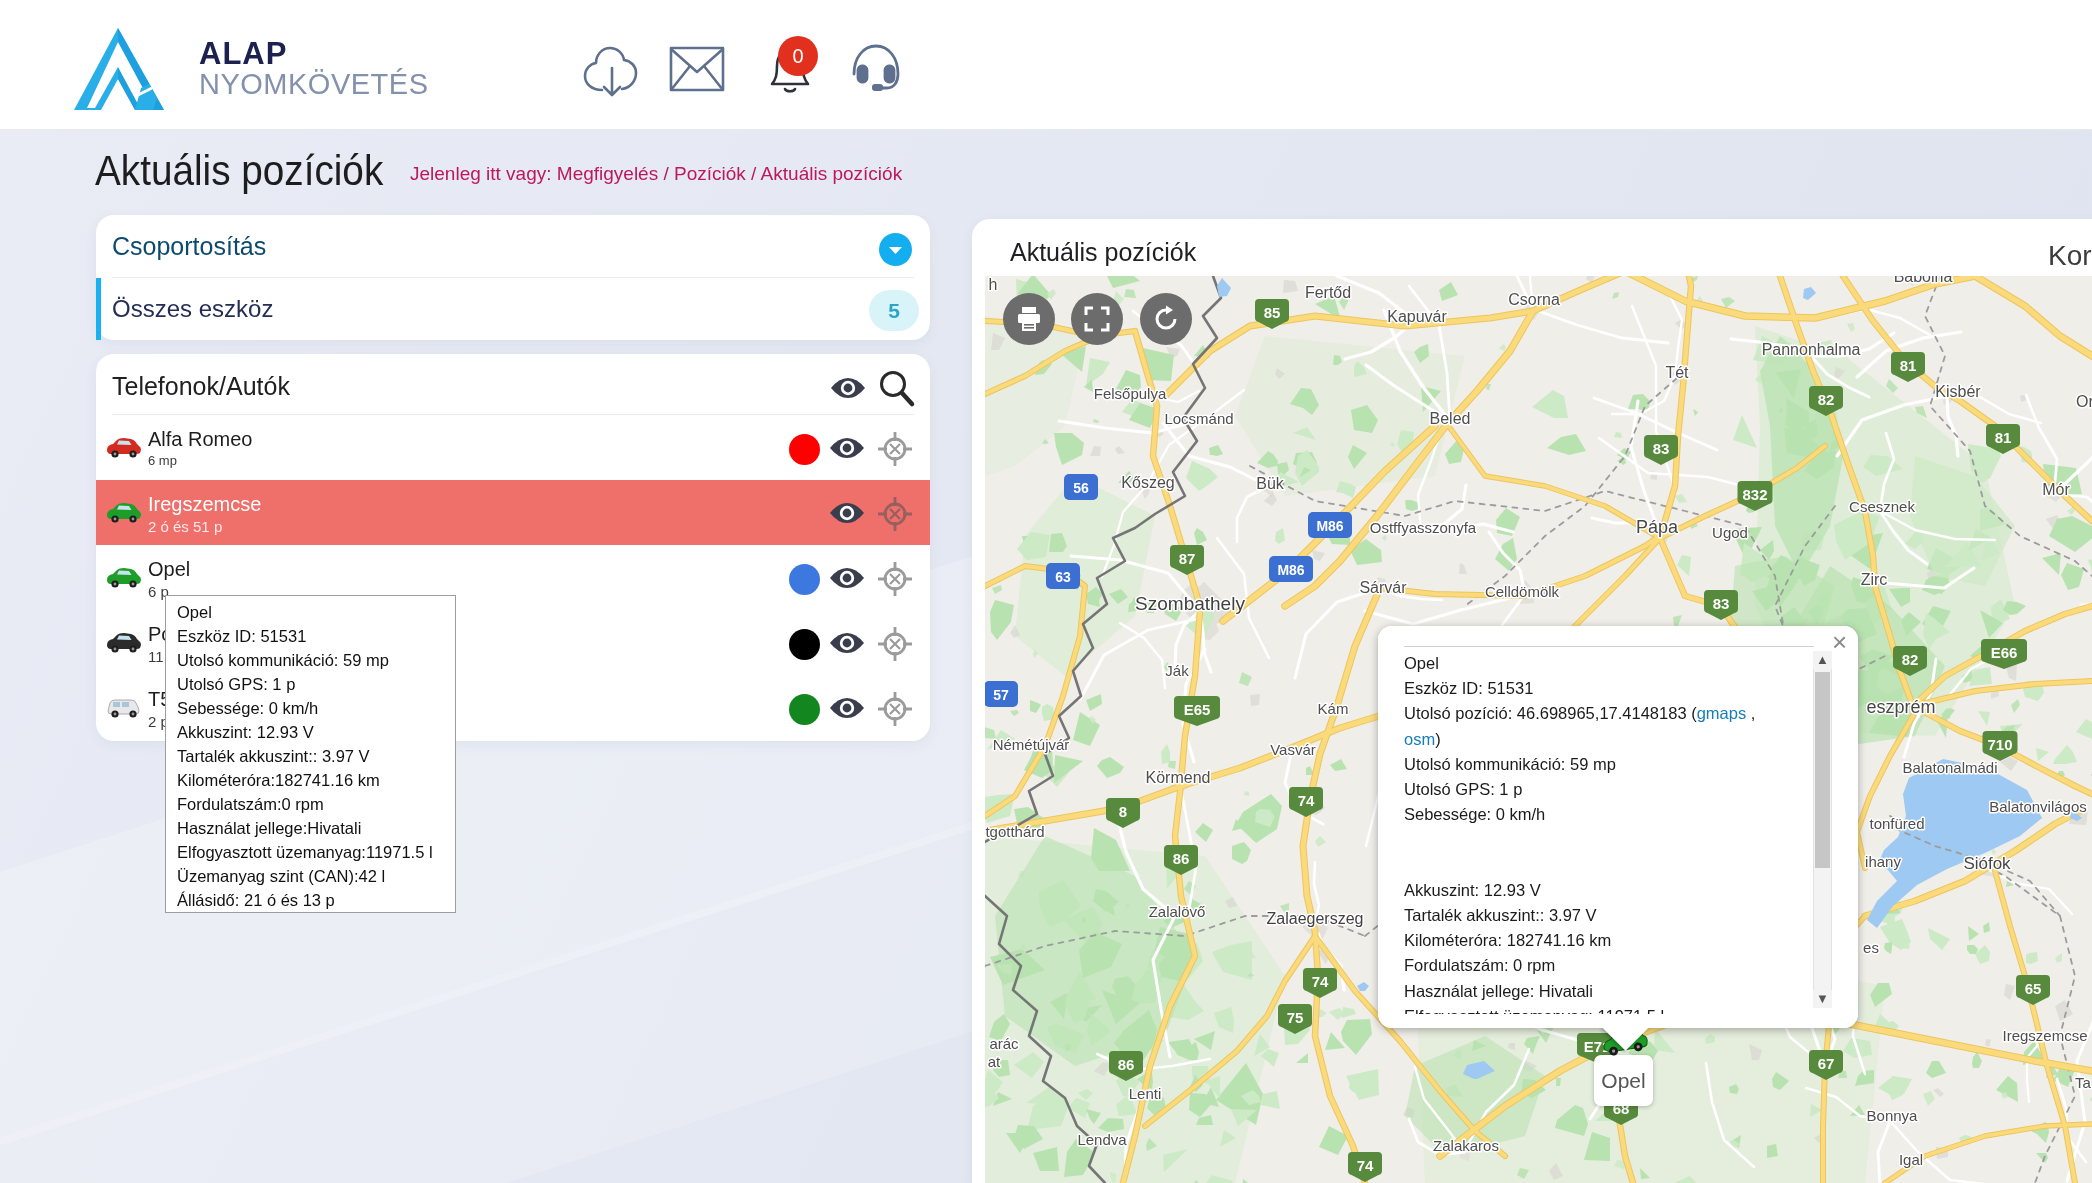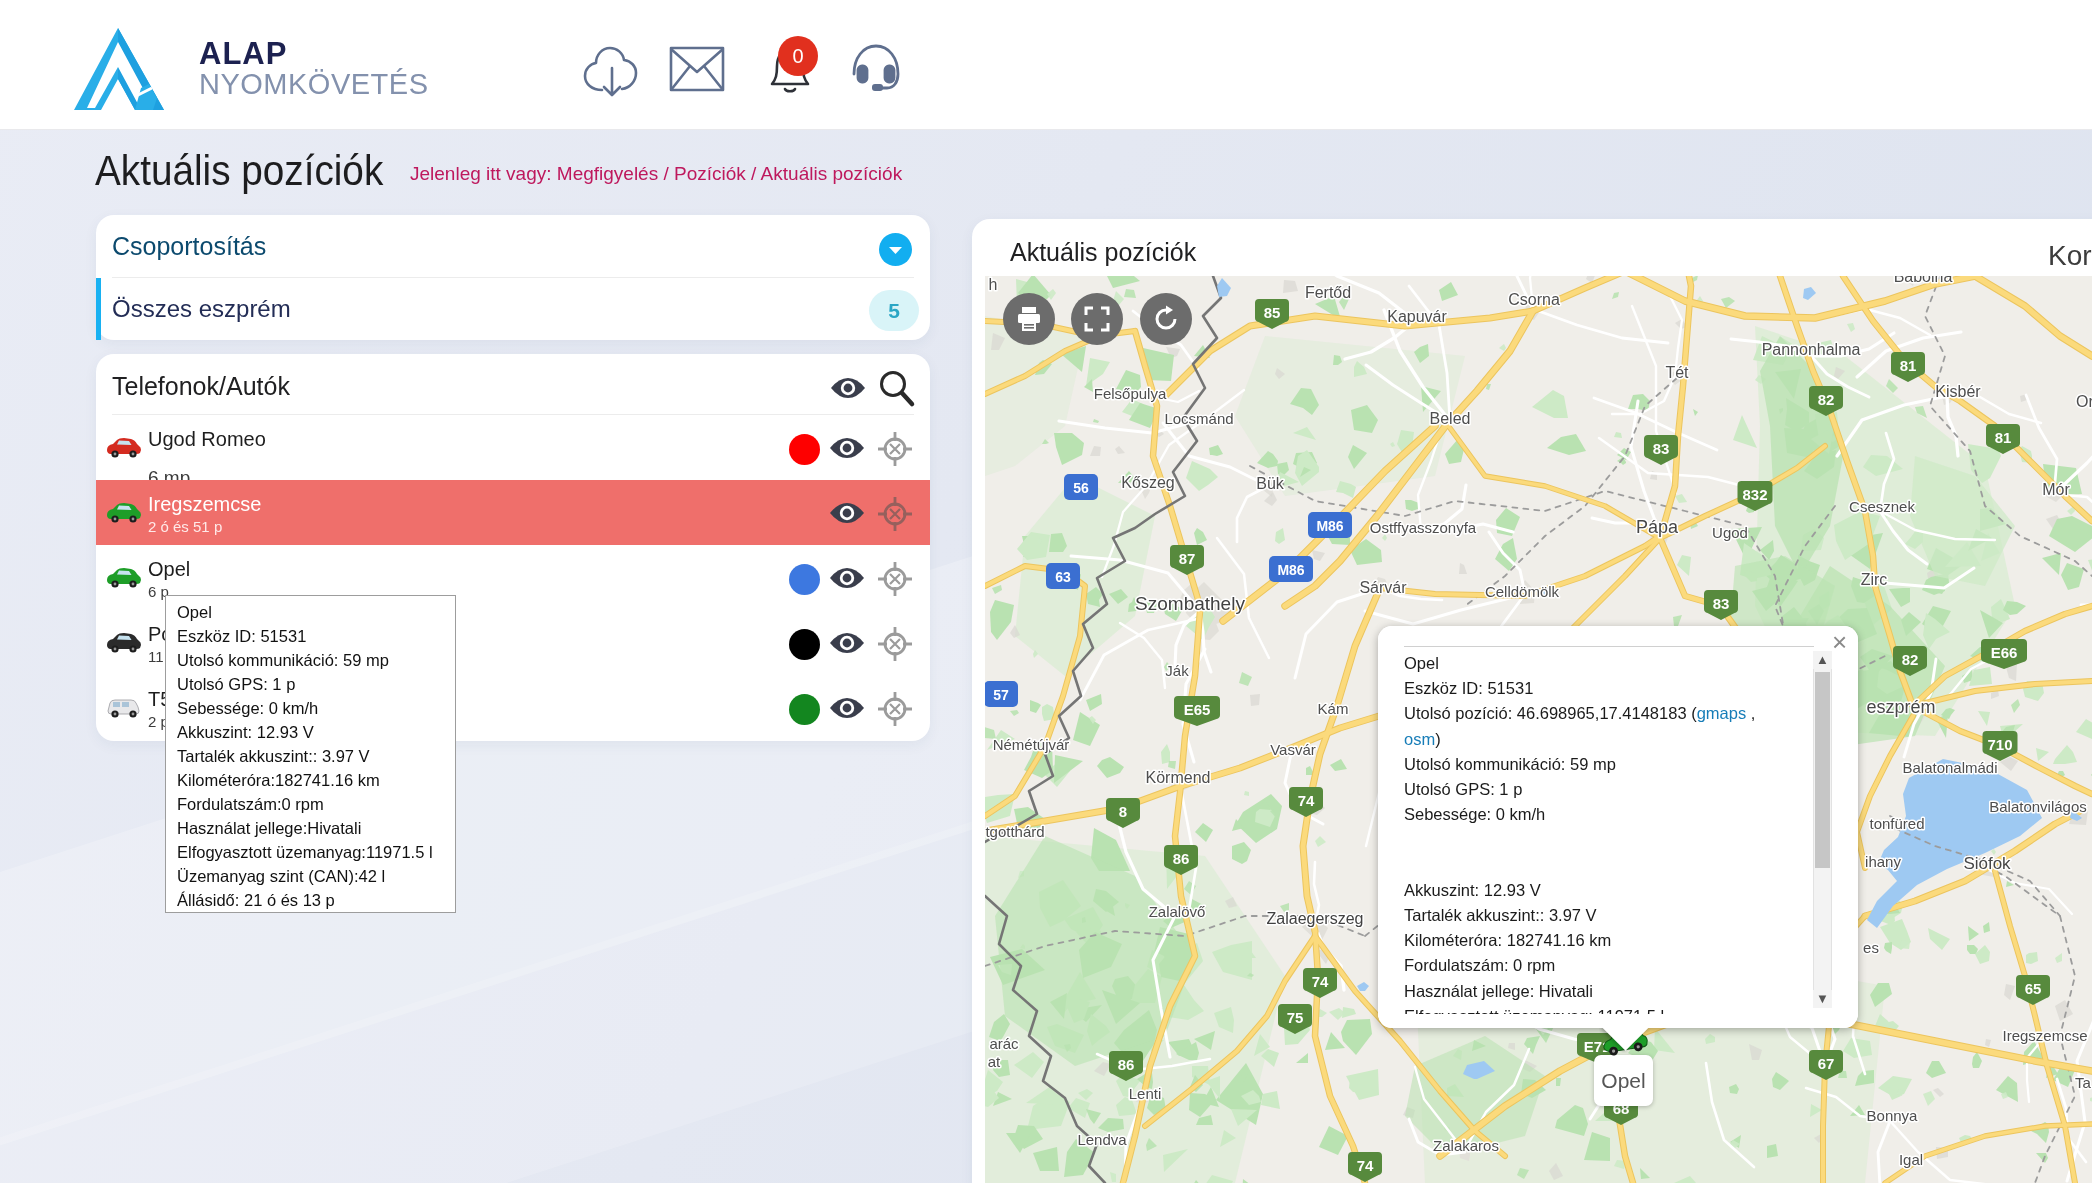--- a/index.html
+++ b/index.html
@@ -54,21 +54,21 @@
 <div class="crumb">Jelenleg itt vagy: Megfigyelés / Pozíciók / Aktuális pozíciók</div>
 
 <div class="card" style="left:96px;top:215px;width:834px;height:125px"></div>
 <div class="ic" style="left:112px;top:232px;font-size:25px;color:#0c4a6e">Csoportosítás</div>
 <div class="ic" style="left:112px;top:277px;width:802px;height:1px;background:#ececec"></div>
 <div class="ic" style="left:96px;top:278px;width:5px;height:62px;background:#18b1f2"></div>
 <svg class="ic" style="left:879px;top:233px" width="33" height="33">
     <circle cx="16.5" cy="16.5" r="16.5" fill="#12aef0"></circle>
     <path d="M10,14 L16.5,21 L23,14 Z" fill="#fff"></path>
   </svg>
-<div class="ic" style="left:112px;top:295px;font-size:24px;color:#232d56">Összes eszprém</div>
+<div class="ic" style="left:112px;top:295px;font-size:24px;color:#232d56">Összes eszköz</div>
 <div class="ic" style="left:869px;top:290px;width:50px;height:41px;border-radius:21px;background:#d9f4f8"></div>
 <div class="ic" style="left:869px;top:299px;width:50px;text-align:center;font-size:21px;font-weight:700;color:#2aa6c5">5</div>
 
 <div class="card" style="left:96px;top:354px;width:834px;height:387px"></div>
 <div class="ic" style="left:112px;top:372px;font-size:25px;color:#202022">Telefonok/Autók</div>
 <div class="ic" style="left:830px;top:376px"><svg width="36" height="24" viewBox="0 0 36 24">
       <path d="M1,12 Q9,2 18,2 Q27,2 35,12 Q27,22 18,22 Q9,22 1,12 Z" fill="#3a3e4c"></path>
       <circle cx="18" cy="12" r="7.2" fill="#fff"></circle>
       <circle cx="18" cy="12" r="4.4" fill="#3a3e4c"></circle>
     </svg></div>
@@ -78,22 +78,22 @@
   </svg>
 <div class="ic" style="left:112px;top:414px;width:802px;height:1px;background:#ececec"></div>
 <div class="ic" style="left:105px;top:434px"><svg width="38" height="25" viewBox="0 0 38 25">
       <path d="M2,16 Q2,11 8,10 L12,6 Q14,4 19,4 L26,5 Q30,6 32,10 L34,12 Q36,13 36,16 L35,19 Q34,20 31,20 L5,20 Q2,19 2,16 Z" fill="#d42b20"></path>
       <path d="M14,6.5 L24,7 L26.5,11 L12,10.5 Z" fill="#c6e2ef"></path>
       <circle cx="10" cy="20" r="3.6" fill="#1d1d1d"></circle>
       <circle cx="28" cy="20" r="3.6" fill="#1d1d1d"></circle>
       <circle cx="10" cy="20" r="1.4" fill="#999"></circle>
       <circle cx="28" cy="20" r="1.4" fill="#999"></circle>
     </svg></div>
-<div class="ic" style="left:148px;top:428px;font-size:20px;color:#1e1e1e">Ugod Romeo</div>
-<div class="ic" style="left:148px;top:467px;font-size:19px;color:#3c3c3c">6 mp</div>
+<div class="ic" style="left:148px;top:428px;font-size:20px;color:#1e1e1e">Alfa Romeo</div>
+<div class="ic" style="left:148px;top:453px;font-size:13px;color:#3c3c3c">6 mp</div>
 <div style="position:absolute;left:789px;top:434px;width:31px;height:31px;border-radius:50%;background:#fe0000"></div>
 <div class="ic" style="left:829px;top:436px"><svg width="36" height="24" viewBox="0 0 36 24">
       <path d="M1,12 Q9,2 18,2 Q27,2 35,12 Q27,22 18,22 Q9,22 1,12 Z" fill="#3a3e4c"></path>
       <circle cx="18" cy="12" r="7.2" fill="#fff"></circle>
       <circle cx="18" cy="12" r="4.4" fill="#3a3e4c"></circle>
     </svg></div>
 <div class="ic" style="left:877px;top:431px"><svg width="36" height="36" viewBox="0 0 36 36" fill="none" stroke="#9b9b9b" stroke-width="2.8">
       <circle cx="18" cy="18" r="10"></circle>
       <path d="M18,1 L18,10 M18,26 L18,35 M1,18 L10,18 M26,18 L35,18"></path>
       <path d="M13,13 L23,23 M23,13 L13,23" stroke-width="2.2"></path>

